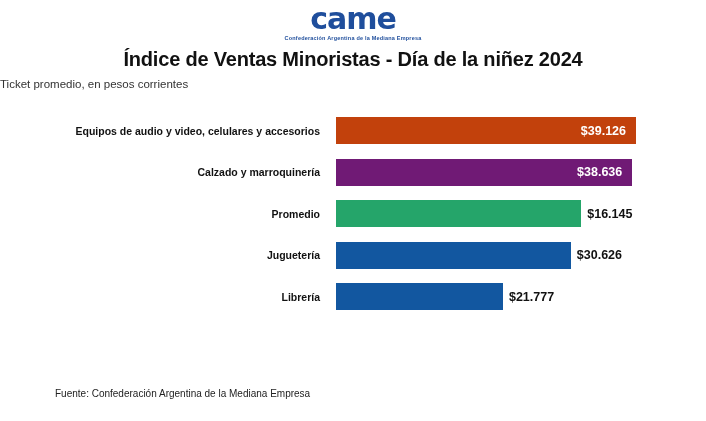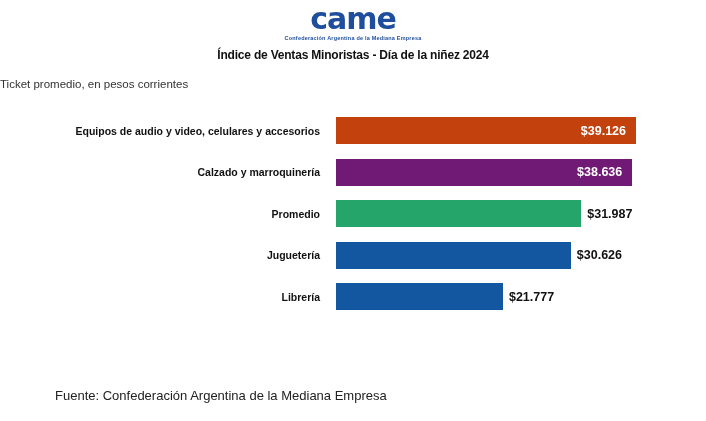--- a/index.html
+++ b/index.html
@@ -40,21 +40,21 @@
     letter-spacing: 0.2px;
     margin-top: 1px;
   }
 
   
   .title {
     position: absolute;
     top: 48px;
     width: 706px;
     text-align: center;
-    font-size: 12px;
+    font-size: 20px;
     font-weight: bold;
     color: #111111;
     letter-spacing: -0.2px;
   }
   .subtitle {
     position: absolute;
     top: 78px;
     width: 604px;
     text-align: left;
     font-size: 11.5px;
@@ -104,21 +104,21 @@
     color: #111111;
     margin-left: 6px;
     white-space: nowrap;
   }
 
   
   .source {
     position: absolute;
     left: 55px;
     top: 388px;
-    font-size: 13px;
+    font-size: 10px;
     color: #222222;
   }
   .bottom-rule {
     position: absolute;
     left: 0;
     top: 414px;
     width: 706px;
     height: 1px;
     background: #ffffff;
   }
@@ -148,21 +148,21 @@
       <div class="row-barzone">
         <div class="bar" style="background: #701a75; width: 296.243px; display: flex; align-items: center; justify-content: flex-end;">
           <span class="bar-value" style="color: rgb(255, 255, 255); margin-right: 10px; margin-left: 0px;">$38.636</span>
         </div>
       </div>
     </div>
     <div class="row">
       <div class="row-label">Promedio</div>
       <div class="row-barzone">
         <div class="bar highlight" style="background: rgb(37, 165, 106); width: 245.261px;"></div>
-        <span class="bar-value">$31.987</span>
+        <span class="bar-value">$16.145</span>
       </div>
     </div>
     <div class="row">
       <div class="row-label">Juguetería</div>
       <div class="row-barzone">
         <div class="bar" style="background: rgb(18, 87, 160); width: 234.826px;"></div>
         <span class="bar-value">$30.626</span>
       </div>
     </div>
     <div class="row">

